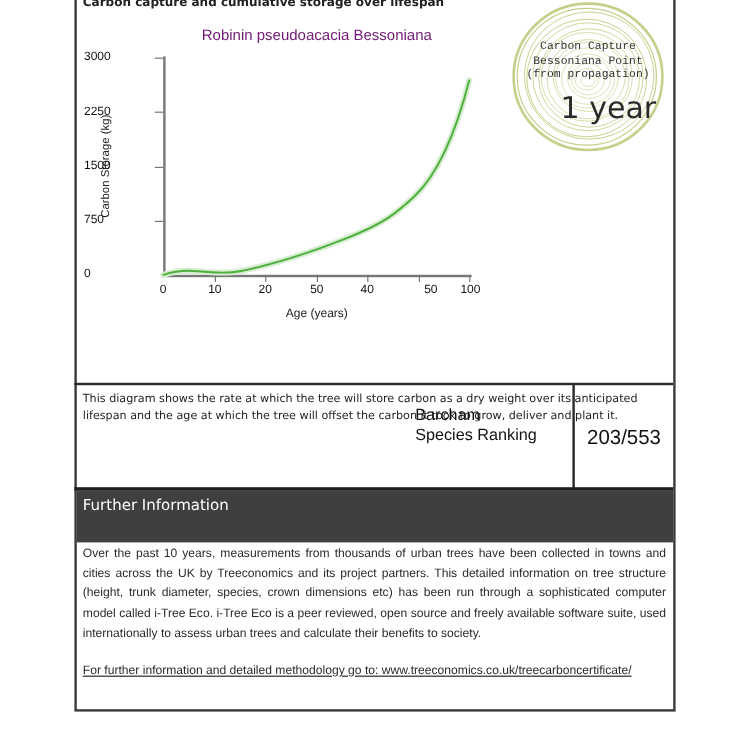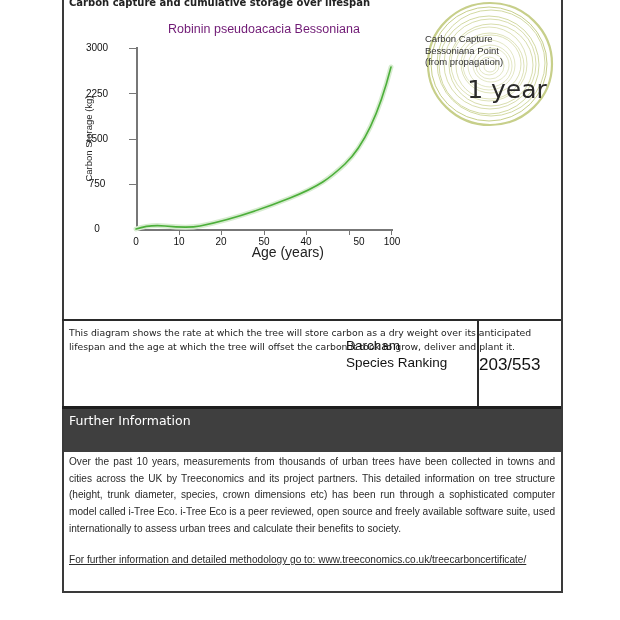--- a/index.html
+++ b/index.html
@@ -3,34 +3,34 @@
 <meta charset="utf-8">
 <style>
   html, body { margin:0; padding:0; background:#ffffff; }
   body { width:620px; height:620px; position:relative; overflow:hidden; font-family:"DejaVu Sans", sans-serif; color:#222; }
   .frame { position:absolute; left:62px; top:-10px; width:497px; height:599px; border:2px solid #3a3a3a; box-sizing:content-box; }
   .section-title { position:absolute; left:69px; top:-3px; font-size:10px; font-weight:bold; color:#222; white-space:nowrap; }
   .chart-title { position:absolute; left:136px; width:256px; top:22px; text-align:center; font-family:"Liberation Sans", sans-serif; font-size:12.5px; color:#701a75; white-space:nowrap; }
   .yaxis { position:absolute; left:136px; top:47px; width:1.5px; height:183px; background:#777; }
   .xaxis { position:absolute; left:136px; top:229px; width:257px; height:1.5px; background:#777; }
   .ytick { position:absolute; left:129px; width:7px; height:1.2px; background:#777; }
-  .ylabel-tick { position:absolute; width:54px; left:70px; text-align:center; font-family:"Liberation Sans", sans-serif; font-size:10px; color:#111; }
+  .ylabel-tick { position:absolute; width:54px; left:70px; text-align:left; font-family:"Liberation Sans", sans-serif; font-size:10px; color:#111; }
   .xtick { position:absolute; top:229px; width:1.2px; height:6px; background:#777; }
   .xlabel-tick { position:absolute; top:236px; width:30px; text-align:center; font-family:"Liberation Sans", sans-serif; font-size:10px; color:#111; }
   .ytitle { position:absolute; left:33px; top:133px; width:110px; transform:rotate(-90deg); transform-origin:center; text-align:center; font-family:"Liberation Sans", sans-serif; font-size:9.5px; color:#222; white-space:nowrap; }
-  .xtitle { position:absolute; left:204px; top:244px; width:120px; text-align:right; font-family:"Liberation Sans", sans-serif; font-size:14px; color:#222; }
+  .xtitle { position:absolute; left:204px; top:256px; width:120px; text-align:center; font-family:"Liberation Sans", sans-serif; font-size:10px; color:#222; }
   svg.curve { position:absolute; left:0; top:0; width:620px; height:620px; pointer-events:none; }
   .badge { position:absolute; left:425px; top:0px; width:130px; height:130px; }
-  .badge-text { position:absolute; left:425px; top:33px; width:130px; font-family:Liberation Sans, sans-serif; font-size:9.5px; line-height:11.5px; color:#333; }
+  .badge-text { position:absolute; left:425px; top:33px; width:130px; text-align:center; font-family:Liberation Mono, monospace; font-size:9.5px; line-height:11.5px; color:#333; }
   .badge-value { position:absolute; left:442px; top:75px; width:130px; text-align:center; font-family:"DejaVu Sans", sans-serif; font-size:25px; color:#2a2a2a; }
   .desc { position:absolute; left:69px; top:288px; width:488px; font-size:9.3px; line-height:13.5px; color:#222;margin-top:38px; }
   .hline { position:absolute; left:62px; width:499px; height:2px; background:#2a2a2a; }
   .vline { position:absolute; left:477px; top:320px; width:2px; height:88px; background:#2a2a2a; }
   .ranking-label { position:absolute; left:346px; top:337px; font-family:"Liberation Sans", sans-serif; font-size:13.5px; line-height:17px; color:#111; white-space:nowrap; }
-  .ranking-value { position:absolute; left:479px; top:355px; width:82px; font-family:"Liberation Sans", sans-serif; font-size:17px; color:#111; }
+  .ranking-value { position:absolute; left:479px; top:355px; width:82px; text-align:center; font-family:"Liberation Sans", sans-serif; font-size:17px; color:#111; }
   .further-header { position:absolute; left:64px; top:409px; width:497px; height:43px; background:#3f3f3f; }
   .further-title { position:absolute; left:69px; top:413px; font-size:12.5px; color:#ffffff; }
   .body-text { position:absolute; left:69px; top:454px; width:486px; font-family:Liberation Sans, sans-serif; font-size:10.1px; line-height:16.7px; color:#2a2a2a; text-align:justify; }
   .body-link { position:absolute; left:69px; top:554px; width:490px; font-family:"Liberation Sans", sans-serif; font-size:10.1px; color:#2a2a2a; white-space:nowrap;text-decoration:underline; }
 </style>
 </head>
 <body>
 
 <div class="frame"></div>
 

